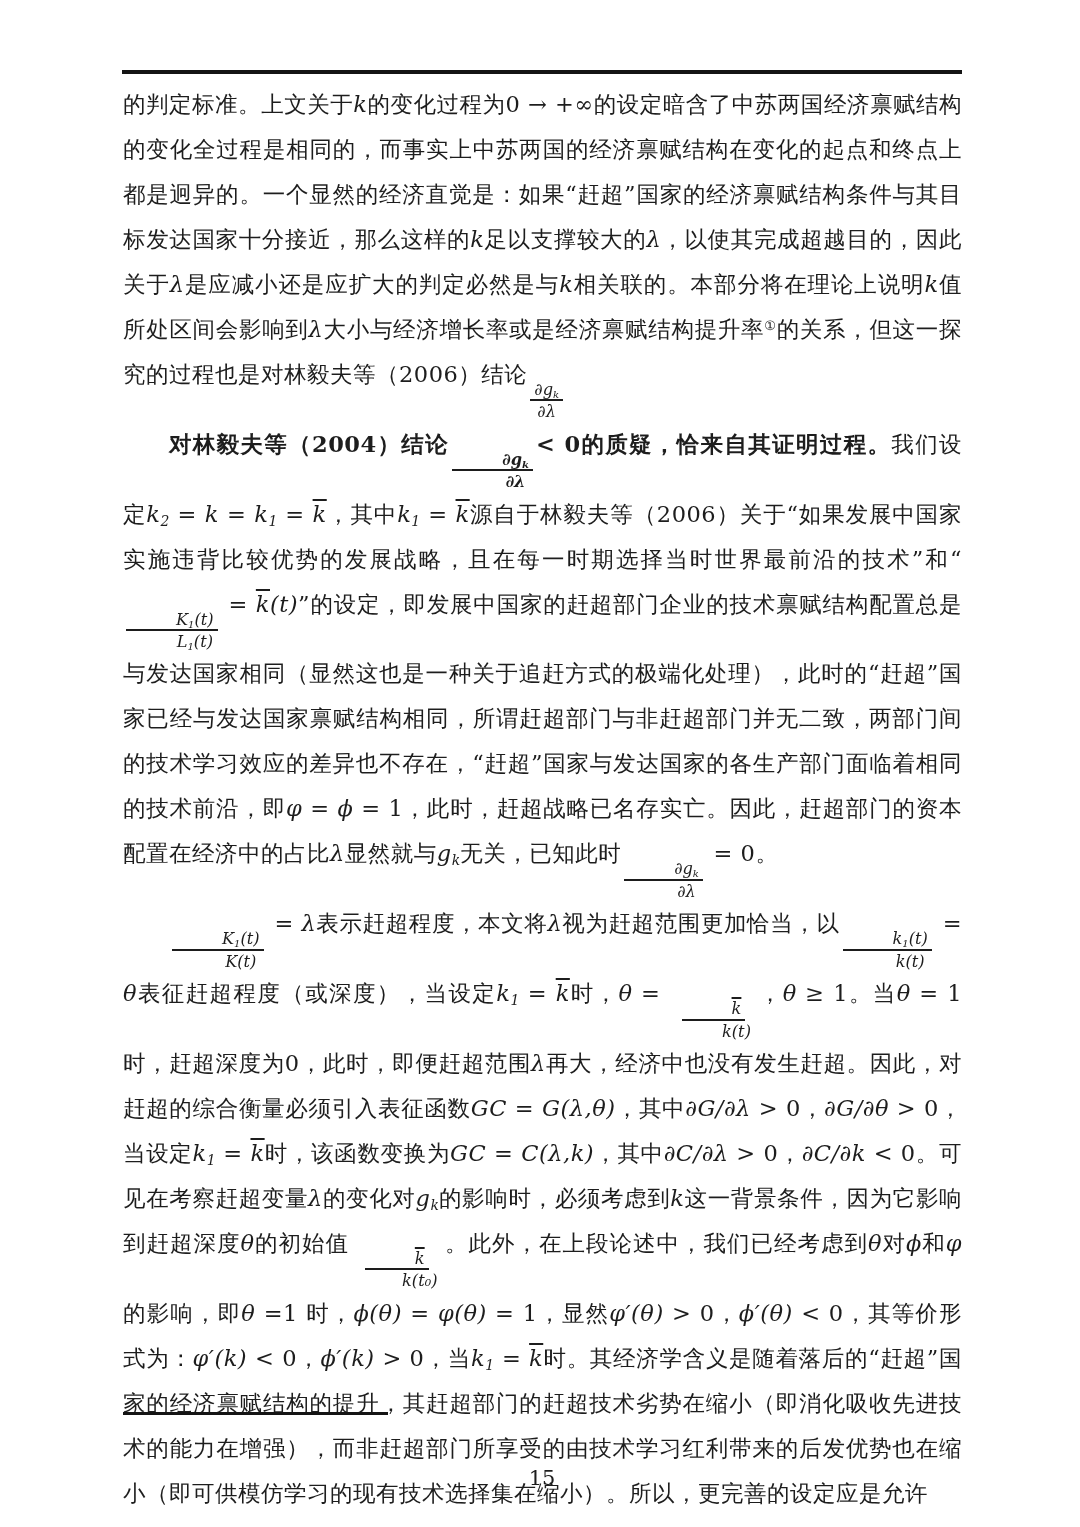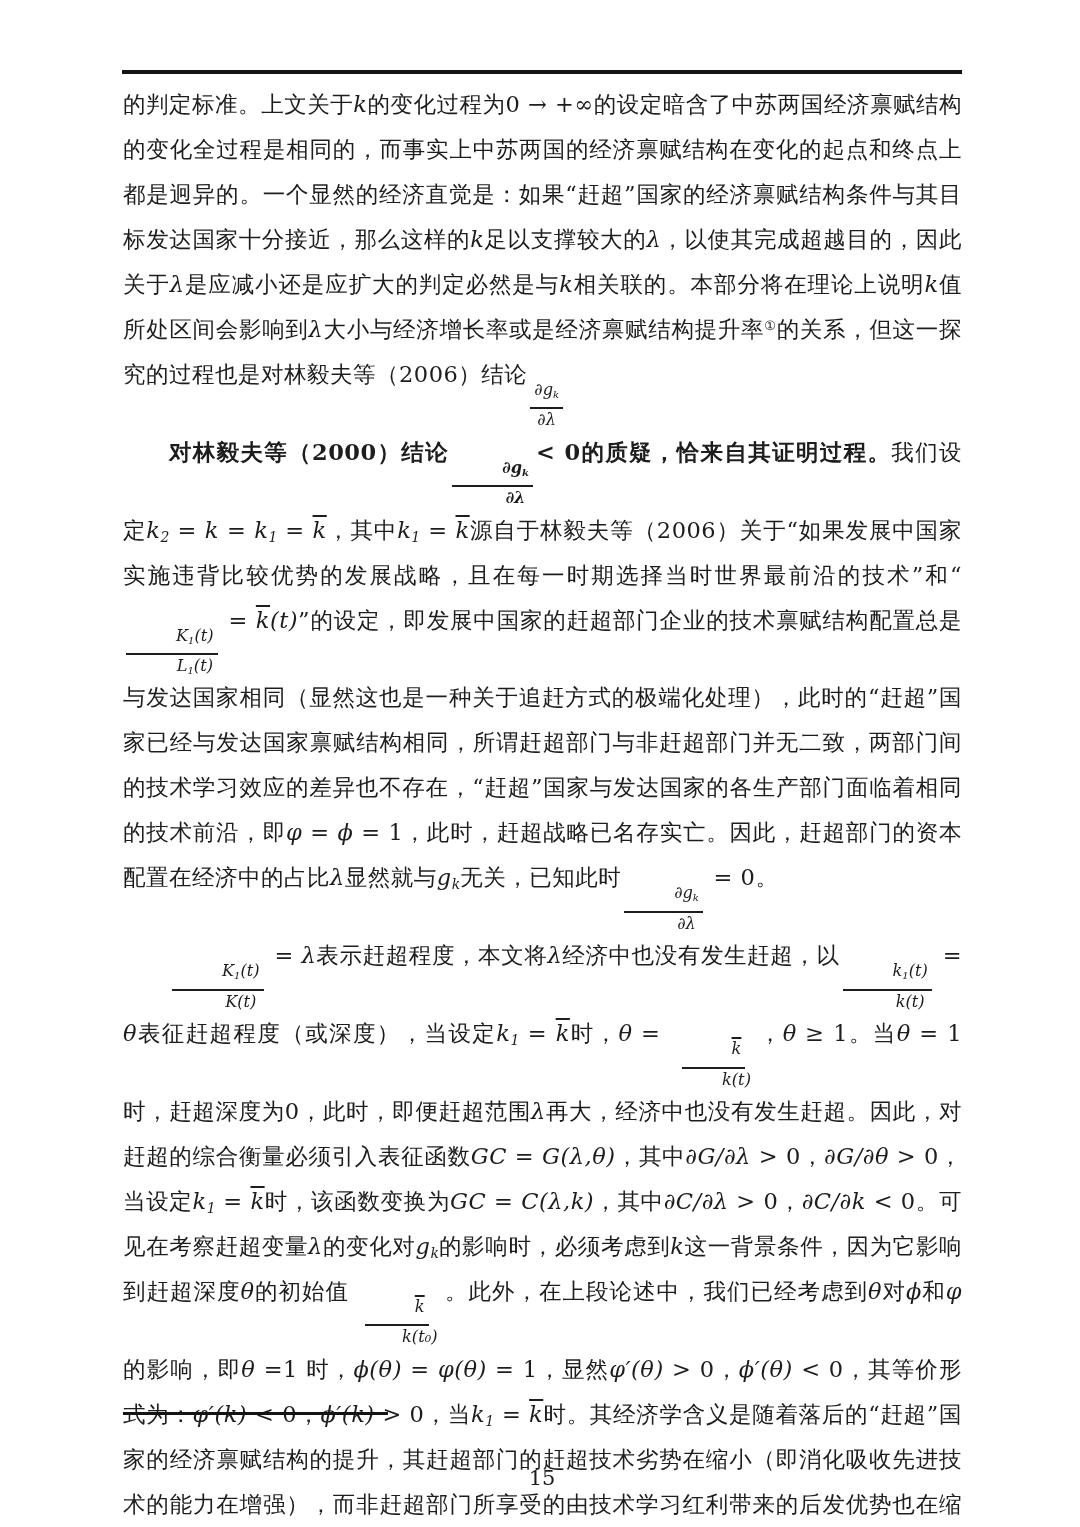--- a/index.html
+++ b/index.html
@@ -54,21 +54,21 @@
     display: inline-flex;
     flex-direction: column;
     align-items: center;
     vertical-align: -0.8em;
     font-size: 0.72em;
     line-height: 1.2;
     margin: 0 3px;
     text-align: center;
     letter-spacing: 0;
   }
-  .frac .num { border-bottom: 2px solid currentColor; padding: 0 4px 8px; }
+  .frac .num { border-bottom: 2px solid currentColor; padding: 0 4px 0; }
   .frac .den { padding: 1px 4px 0; }
   .footrule {
     position: absolute;
     left: 123px;
     top: 1412px;
     width: 265px;
     height: 3px;
     background: #141414;
   }
   .footnote {
@@ -93,34 +93,34 @@
 </head>
 <body>
 
 <div class="page">
   <div class="toprule"></div>
   <div class="content" id="content">
       <p><span>的判定标准。上文关于</span><span class="mi">k</span><span>的变化过程为0 → +∞的设定暗含了中苏两国经济禀赋结构的变化全过程是相同的，而事实上中苏两国的经济禀赋结构在变化的起点和终点上都是迥异的。一个显然的经济直觉是：如果“赶超”国家的经济禀赋结构条件与其目标发达国家十分接近，那么这样的</span><span class="mi">k</span><span>足以支撑较大的</span><span class="mi">λ</span><span>，以使其完成超越目的，因此关于</span><span class="mi">λ</span><span>是应减小还是应扩大的判定必然是与</span><span class="mi">k</span><span>相关联的。本部分将在理论上说明</span><span class="mi">k</span><span>值所处区间会影响到</span><span class="mi">λ</span><span>大小与经济增长率或是经济禀赋结构提升率</span><sup>①</sup><span>的关系，但这一探究的过程也是对林毅夫等（2006）结论</span><span class="frac">
           <span class="num"><span class="nowrap"><span class="mi">∂g</span><sub class="msub mi">k</sub></span></span>
           <span class="den"><span class="mi">∂λ</span></span>
         </span></p>
-      <p class="indent"><span class="bold">对林毅夫等（2000）结论</span><span class="frac bold">
+      <p class="indent"><span class="bold">对林毅夫等（2004）结论</span><span class="frac bold">
           <span class="num"><span class="nowrap"><span class="mi bold">∂g</span><sub class="msub mi bold">k</sub></span></span>
           <span class="den"><span class="mi bold">∂λ</span></span>
         </span><span class="bold">&lt; 0的质疑，恰来自其证明过程。</span><span>我们设定</span><span class="nowrap"><span class="mi">k</span><sub class="msub mi">2</sub></span><span> = </span><span class="mi">k</span><span> = </span><span class="nowrap"><span class="mi">k</span><sub class="msub mi">1</sub></span><span> = </span><span class="mi bar">k</span><span>，其中</span><span class="nowrap"><span class="mi">k</span><sub class="msub mi">1</sub></span><span> = </span><span class="mi bar">k</span><span>源自于林毅夫等（2006）关于“如果发展中国家实施违背比较优势的发展战略，且在每一时期选择当时世界最前沿的技术”和“</span><span class="frac">
           <span class="num"><span class="nowrap"><span class="mi">K</span><sub class="msub mi">1</sub></span><span class="mi">(t)</span></span>
           <span class="den"><span class="nowrap"><span class="mi">L</span><sub class="msub mi">1</sub></span><span class="mi">(t)</span></span>
         </span><span> = </span><span class="mi bar">k</span><span class="mi">(t)</span><span>”的设定，即发展中国家的赶超部门企业的技术禀赋结构配置总是与发达国家相同（显然这也是一种关于追赶方式的极端化处理），此时的“赶超”国家已经与发达国家禀赋结构相同，所谓赶超部门与非赶超部门并无二致，两部门间的技术学习效应的差异也不存在，“赶超”国家与发达国家的各生产部门面临着相同的技术前沿，即</span><span class="mi">φ</span><span> = </span><span class="mi">ϕ</span><span> = 1，此时，赶超战略已名存实亡。因此，赶超部门的资本配置在经济中的占比</span><span class="mi">λ</span><span>显然就与</span><span class="nowrap"><span class="mi">g</span><sub class="msub mi">k</sub></span><span>无关，已知此时</span><span class="frac">
           <span class="num"><span class="nowrap"><span class="mi">∂g</span><sub class="msub mi">k</sub></span></span>
           <span class="den"><span class="mi">∂λ</span></span>
         </span><span> = 0。</span></p>
       <p class="indent"><span class="frac">
           <span class="num"><span class="nowrap"><span class="mi">K</span><sub class="msub mi">1</sub></span><span class="mi">(t)</span></span>
           <span class="den"><span class="mi">K(t)</span></span>
-        </span><span> = </span><span class="mi">λ</span><span>表示赶超程度，本文将</span><span class="mi">λ</span><span>经济中也没有发生赶超，以</span><span class="frac">
+        </span><span> = </span><span class="mi">λ</span><span>表示赶超程度，本文将</span><span class="mi">λ</span><span>视为赶超范围更加恰当，以</span><span class="frac">
           <span class="num"><span class="nowrap"><span class="mi">k</span><sub class="msub mi">1</sub></span><span class="mi">(t)</span></span>
           <span class="den"><span class="mi">k(t)</span></span>
         </span><span> = </span><span class="mi">θ</span><span>表征赶超程度（或深度），当设定</span><span class="nowrap"><span class="mi">k</span><sub class="msub mi">1</sub></span><span> = </span><span class="mi bar">k</span><span>时，</span><span class="mi">θ</span><span> = </span><span class="frac">
           <span class="num"><span class="mi bar">k</span></span>
           <span class="den"><span class="mi">k(t)</span></span>
         </span><span>，</span><span class="mi">θ</span><span> ≥ 1。当</span><span class="mi">θ</span><span> = 1时，赶超深度为0，此时，即便赶超范围</span><span class="mi">λ</span><span>再大，经济中也没有发生赶超。因此，对赶超的综合衡量必须引入表征函数</span><span class="mi">GC</span><span> = </span><span class="mi">G(λ,θ)</span><span>，其中</span><span class="mi">∂G/∂λ</span><span> &gt; 0，</span><span class="mi">∂G/∂θ</span><span> &gt; 0，当设定</span><span class="nowrap"><span class="mi">k</span><sub class="msub mi">1</sub></span><span> = </span><span class="mi bar">k</span><span>时，该函数变换为</span><span class="mi">GC</span><span> = </span><span class="mi">C(λ,k)</span><span>，其中</span><span class="mi">∂C/∂λ</span><span> &gt; 0，</span><span class="mi">∂C/∂k</span><span> &lt; 0。可见在考察赶超变量</span><span class="mi">λ</span><span>的变化对</span><span class="nowrap"><span class="mi">g</span><sub class="msub mi">k</sub></span><span>的影响时，必须考虑到</span><span class="mi">k</span><span>这一背景条件，因为它影响到赶超深度</span><span class="mi">θ</span><span>的初始值</span><span class="frac">
           <span class="num"><span class="mi bar">k</span></span>
           <span class="den"><span class="mi">k(t₀)</span></span>
         </span><span>。此外，在上段论述中，我们已经考虑到</span><span class="mi">θ</span><span>对</span><span class="mi">ϕ</span><span>和</span><span class="mi">φ</span><span>的影响，即</span><span class="mi">θ</span><span> =1 时，</span><span class="mi">ϕ(θ)</span><span> = </span><span class="mi">φ(θ)</span><span> = 1，显然</span><span class="mi">φ′(θ)</span><span> &gt; 0，</span><span class="mi">ϕ′(θ)</span><span> &lt; 0，其等价形式为：</span><span class="mi">φ′(k)</span><span> &lt; 0，</span><span class="mi">ϕ′(k)</span><span> &gt; 0，当</span><span class="nowrap"><span class="mi">k</span><sub class="msub mi">1</sub></span><span> = </span><span class="mi bar">k</span><span>时。其经济学含义是随着落后的“赶超”国家的经济禀赋结构的提升，其赶超部门的赶超技术劣势在缩小（即消化吸收先进技术的能力在增强），而非赶超部门所享受的由技术学习红利带来的后发优势也在缩小（即可供模仿学习的现有技术选择集在缩小）。所以，更完善的设定应是允许</span></p>
     </div>

